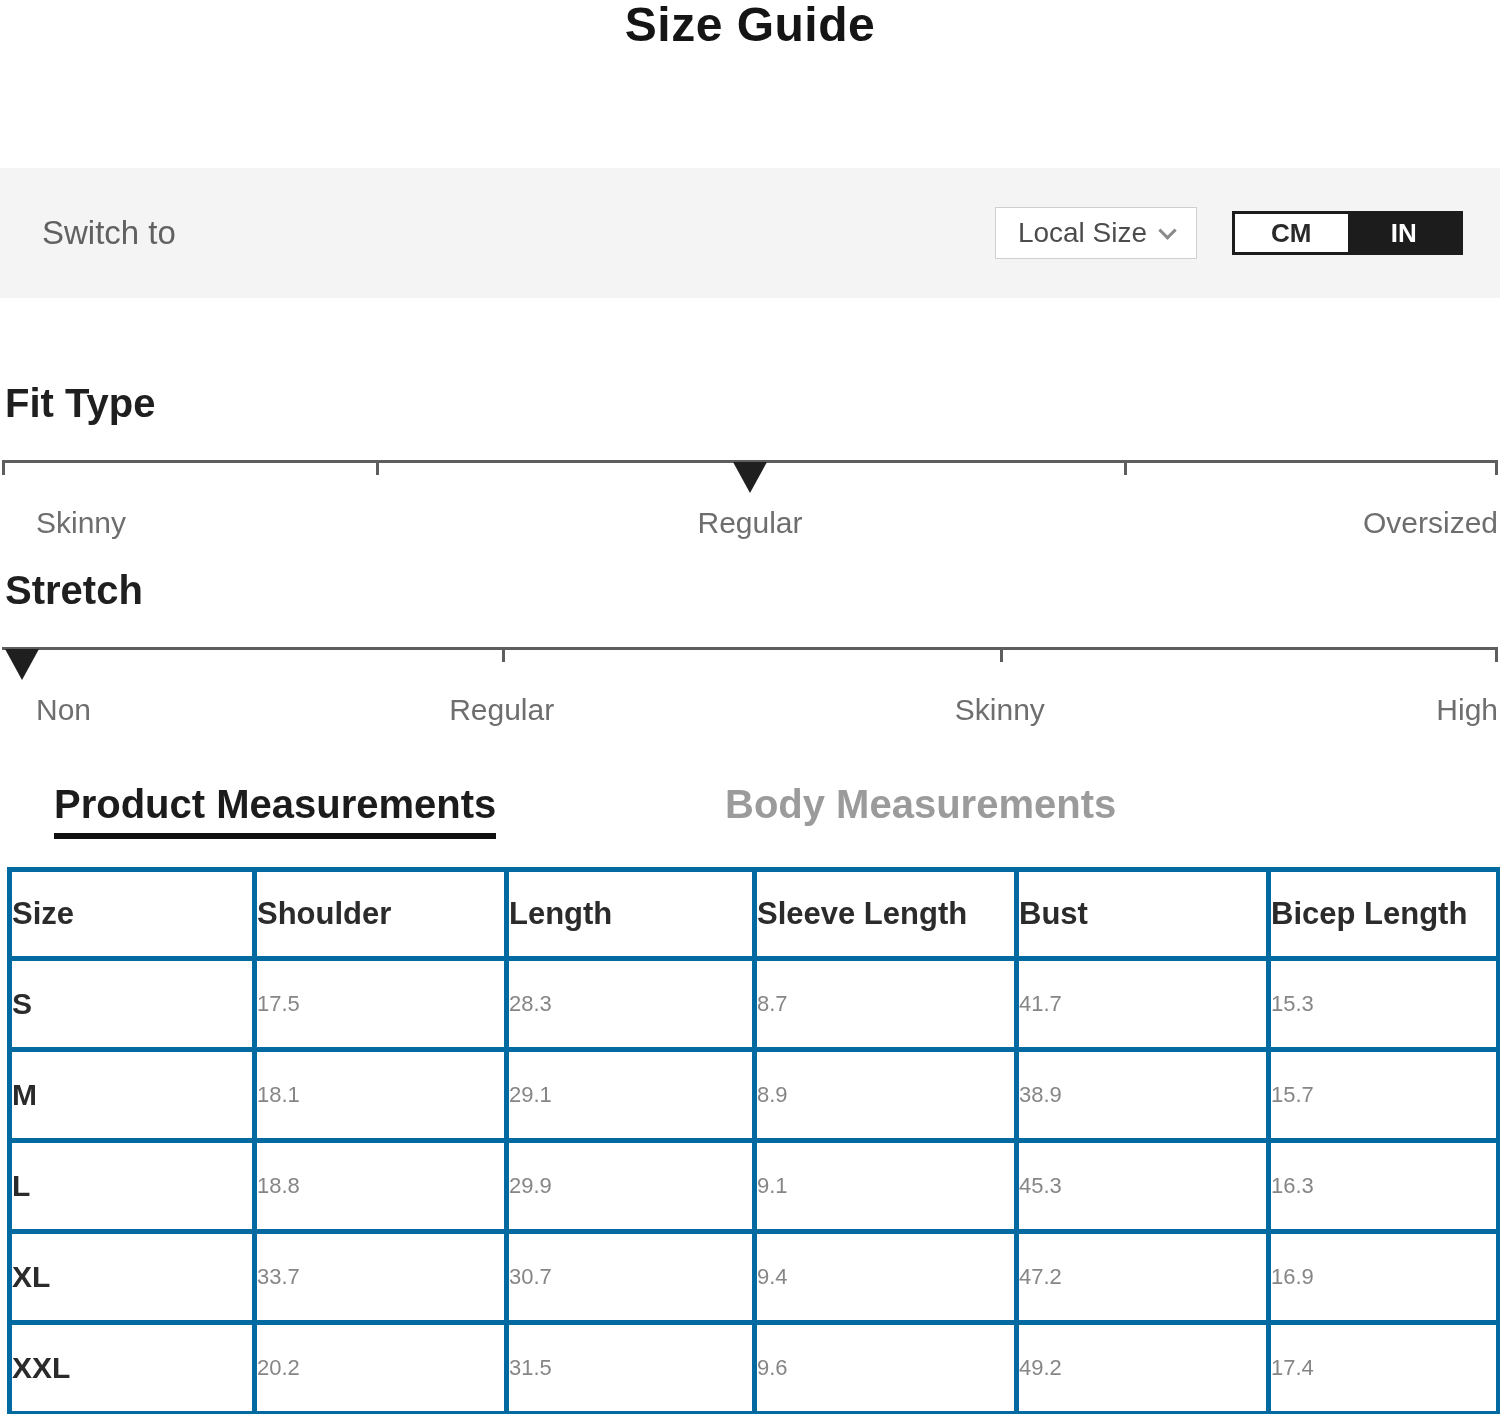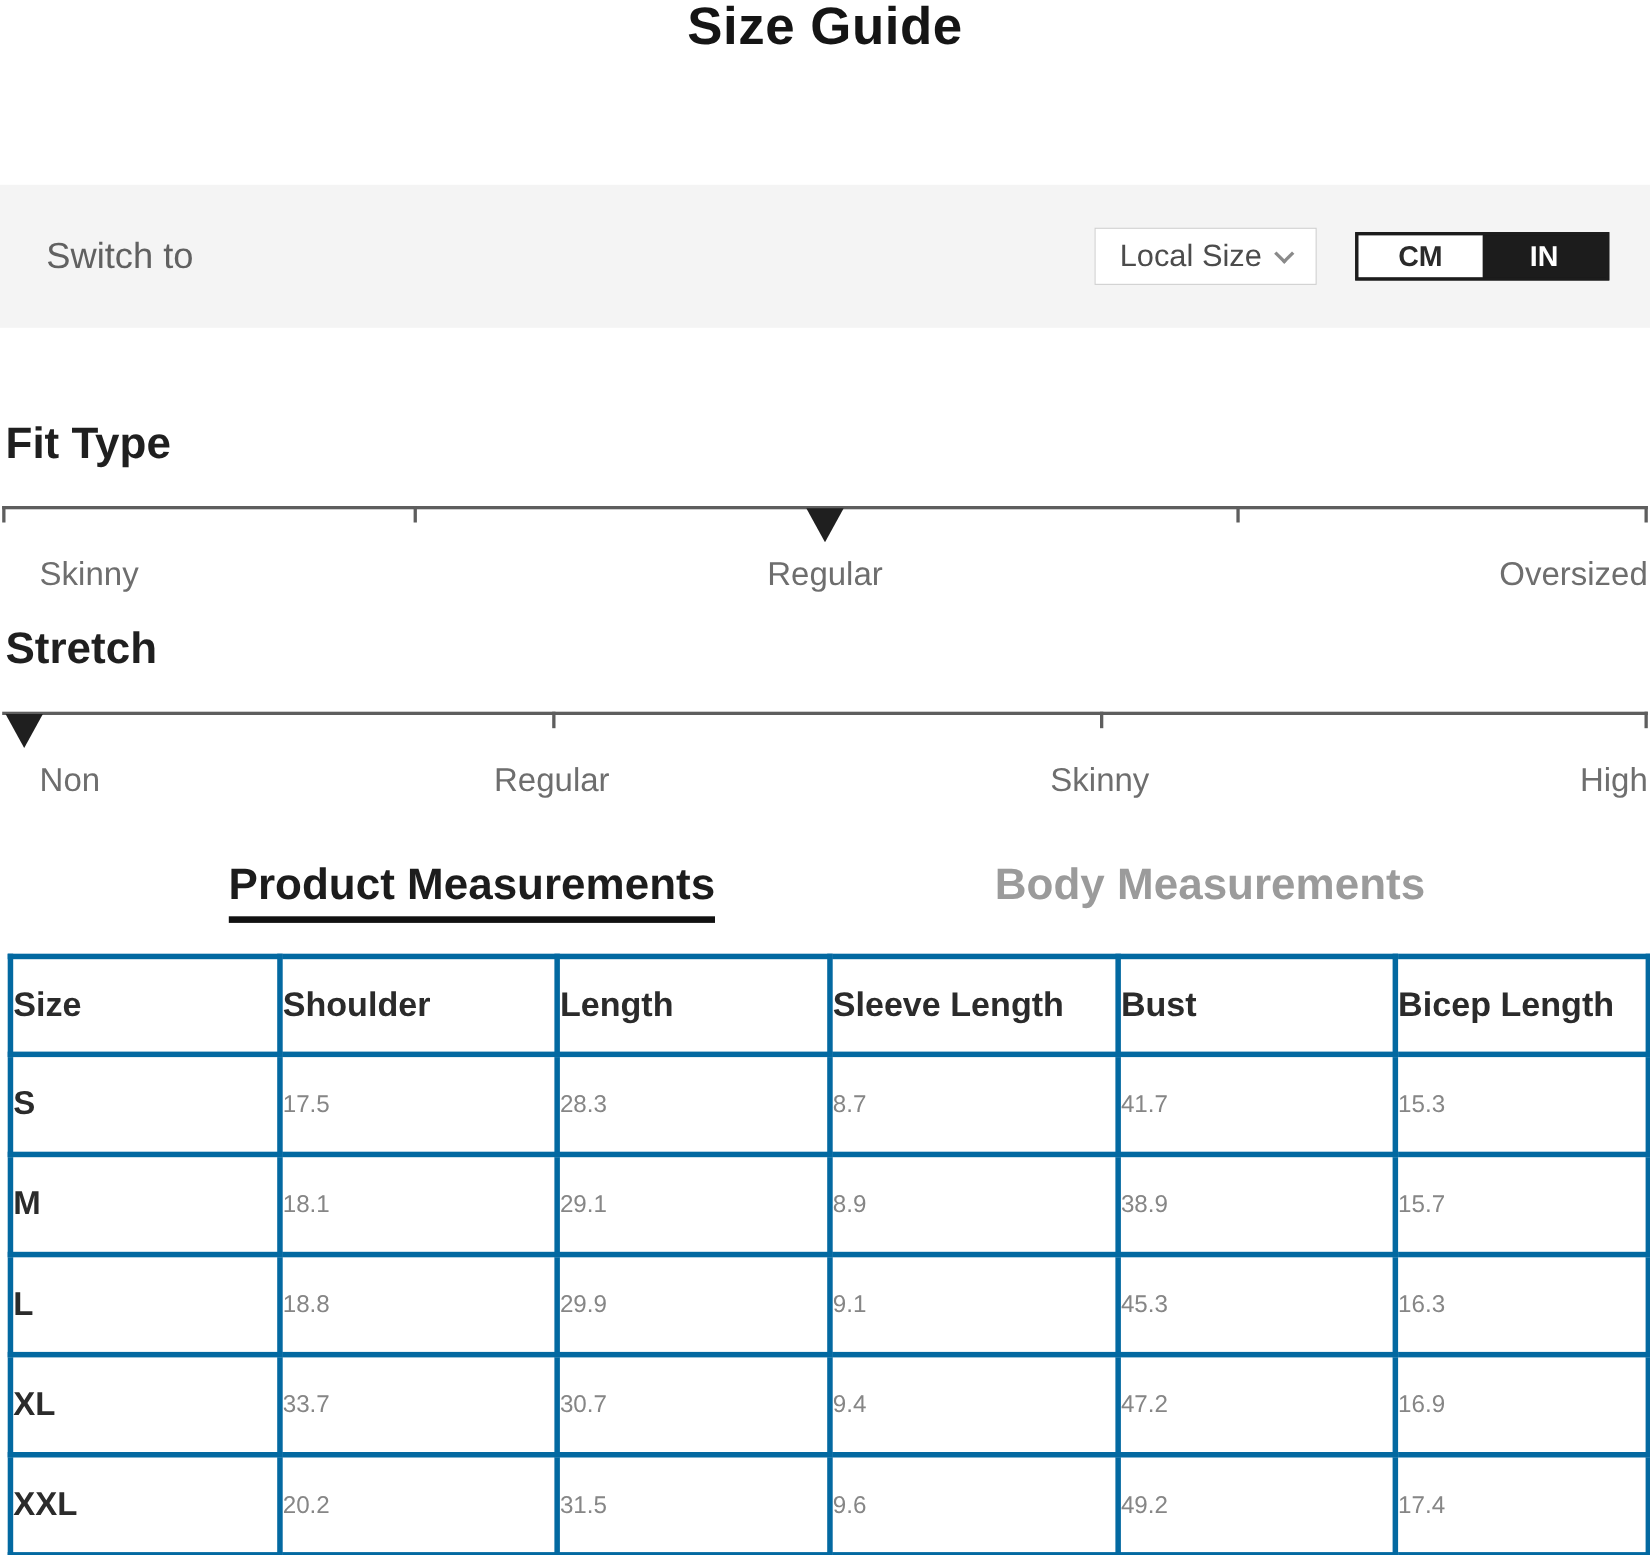--- a/index.html
+++ b/index.html
@@ -109,21 +109,21 @@
   .sl-right  { position: absolute; right: 0; }
   .sl-center { position: absolute; left: 50%; transform: translateX(-50%); }
   .sl-33     { position: absolute; left: 33.4%; transform: translateX(-50%); }
   .sl-66     { position: absolute; left: 66.7%; transform: translateX(-50%); }
 
   
   .tabs {
     margin-top: 55px;
     display: flex;
   }
-  .tab-col { width: 50%; display: flex; justify-content: center; }
+  .tab-col { width: 50%; display: flex; justify-content: flex-start; }
   .tab {
     font-size: 40px;
     line-height: 42px;
     font-weight: bold;
     cursor: pointer;
     white-space: nowrap;
   }
   .tab.active {
     color: #1c1c1c;
     padding-bottom: 8px;

